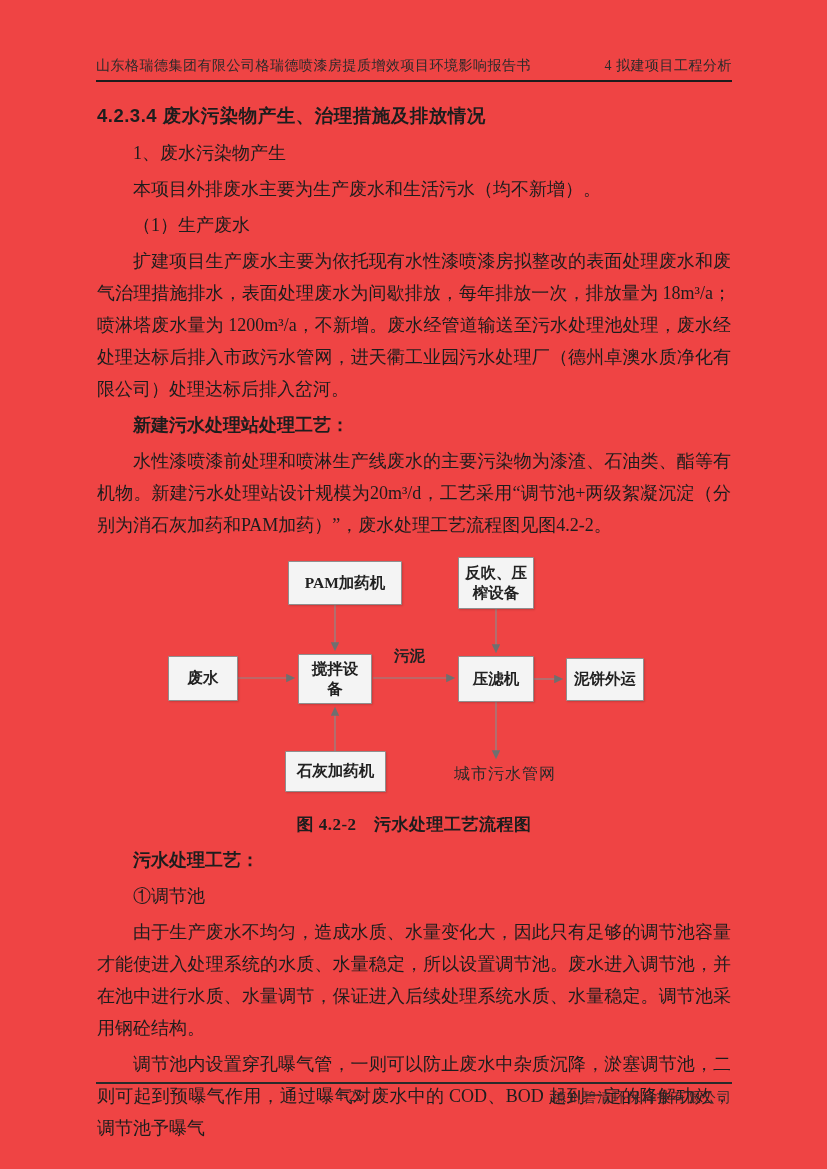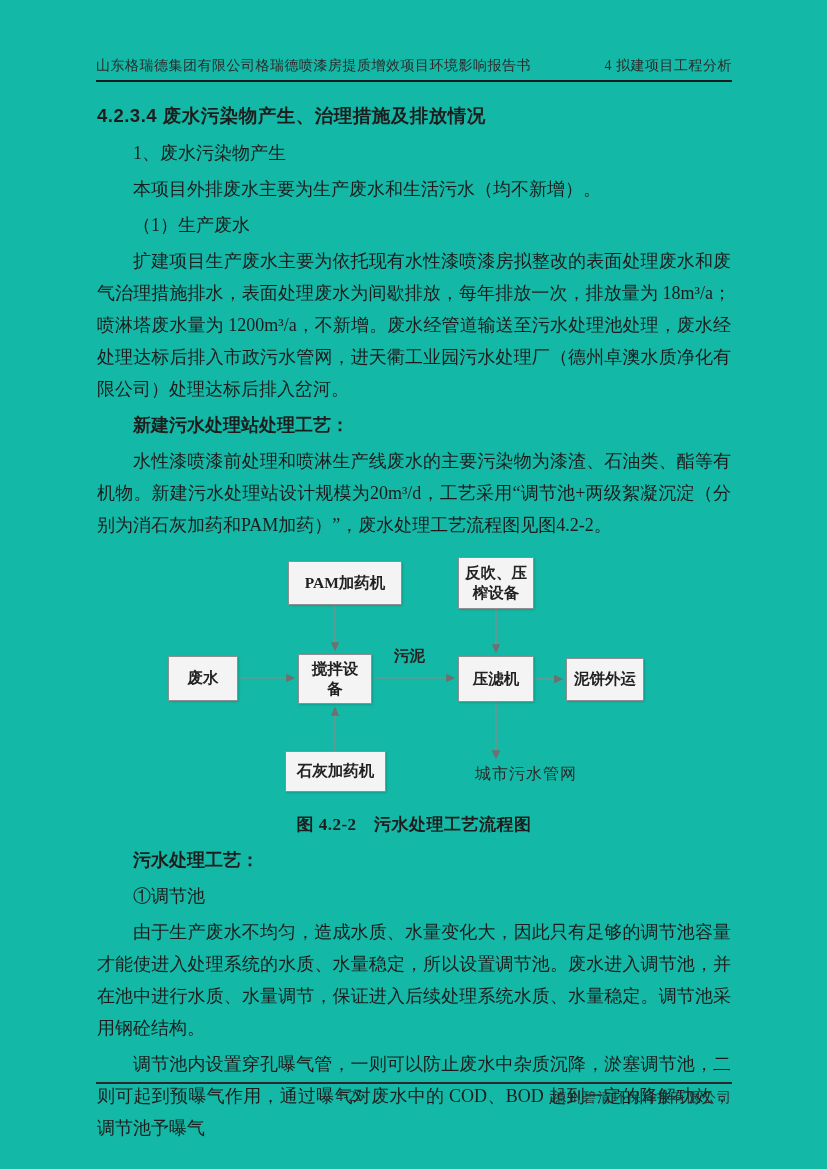--- a/index.html
+++ b/index.html
@@ -7,21 +7,21 @@
     --box_border: #8f8f8f;
     --line_color: #8a8a8a;
     --text_color: #1d1d1d;
   }
   * { box-sizing: border-box; }
   html, body { margin: 0; padding: 0; background: #ffffff; }
   .page {
     position: relative;
     width: 827px;
     height: 1169px;
-    background: #14b8a6;
+    background: #ef4444;
     font-family: "Liberation Serif", "DejaVu Serif", serif;
     color: var(--text_color);
     overflow: hidden;
   }
   
   .header {
     position: absolute;
     top: 57px; left: 96px; right: 95px;
     display: flex;
     justify-content: space-between;
@@ -87,21 +87,20 @@
     font-size: 15.5px;
     font-weight: bold;
     color: #222222;
   }
   .fc-sewer-label {
     position: absolute;
     z-index: 1;
     font-size: 16px;
     color: #2a2a2a;
     letter-spacing: 1px;
-    margin-left: 21px;
   }
   .figure-caption {
     font-size: 17px;
     font-weight: bold;
     text-align: center;
     margin: 0 0 8px 0;
     letter-spacing: 0.5px;
   }
   
   .footer {

